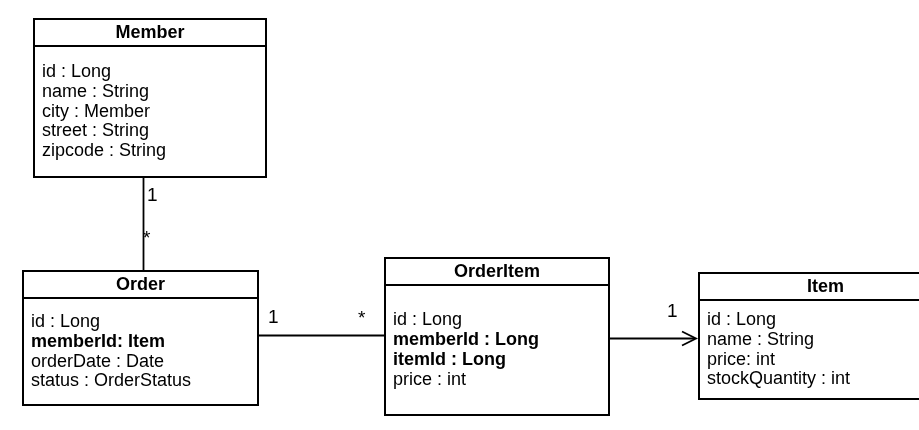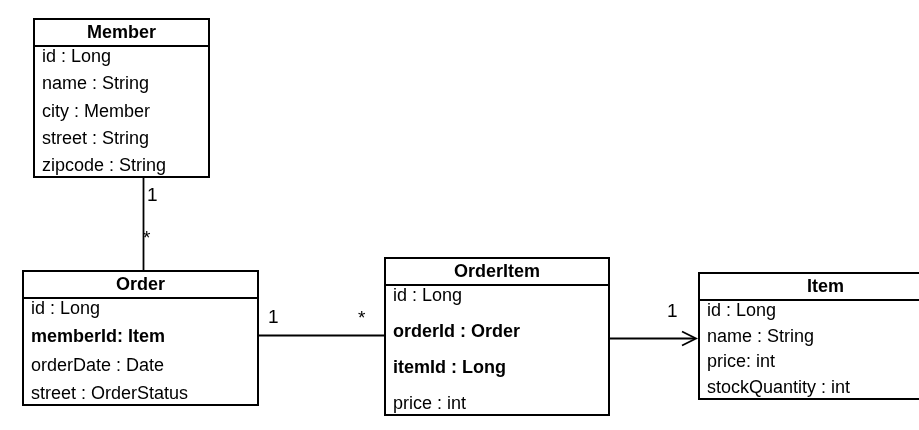--- a/index.html
+++ b/index.html
@@ -38,33 +38,33 @@
     font-weight: bold;
     font-size: 18px;
     border-bottom: 2px solid #000000;
     white-space: nowrap;
     overflow: hidden;
   }
   .uml-box .attrs {
     flex: 1;
     display: flex;
     flex-direction: column;
-    justify-content: space-between;
+    justify-content: center;
     padding-left: 7px;
     padding-right: 2px;
   }
   .uml-box .attr {
     font-size: 18px;
     line-height: 1.1;
     white-space: nowrap;
   }
   .uml-box .attr.bold {
     font-weight: bold;
   }
-  .box-member    { left: 33px;  top: 18px;  width: 177px; height: 160px; }
+  .box-member    { left: 33px;  top: 18px;  width: 234px; height: 160px; }
   .box-order     { left: 22px;  top: 270px; width: 237px; height: 136px; }
   .box-orderitem { left: 384px; top: 257px; width: 226px; height: 159px; }
   .box-item      { left: 698px; top: 272px; width: 255px; height: 128px; }
   .mult {
     position: absolute;
     font-size: 19px;
     line-height: 20px;
     color: #000000;
     white-space: nowrap;
   }
@@ -104,29 +104,29 @@
       <div class="attr">zipcode : String</div>
     </div>
   </div>
 
   <div class="uml-box box-order">
     <div class="title">Order</div>
     <div class="attrs">
       <div class="attr">id : Long</div>
       <div class="attr bold">memberId: Item</div>
       <div class="attr">orderDate : Date</div>
-      <div class="attr">street : OrderStatus</div>
+      <div class="attr">status : OrderStatus</div>
     </div>
   </div>
 
   <div class="uml-box box-orderitem">
     <div class="title">OrderItem</div>
     <div class="attrs">
       <div class="attr">id : Long</div>
-      <div class="attr bold">orderId : Order</div>
+      <div class="attr bold">memberId : Long</div>
       <div class="attr bold">itemId : Long</div>
       <div class="attr">price : int</div>
     </div>
   </div>
 
   <div class="uml-box box-item">
     <div class="title">Item</div>
     <div class="attrs">
       <div class="attr">id : Long</div>
       <div class="attr">name : String</div>

